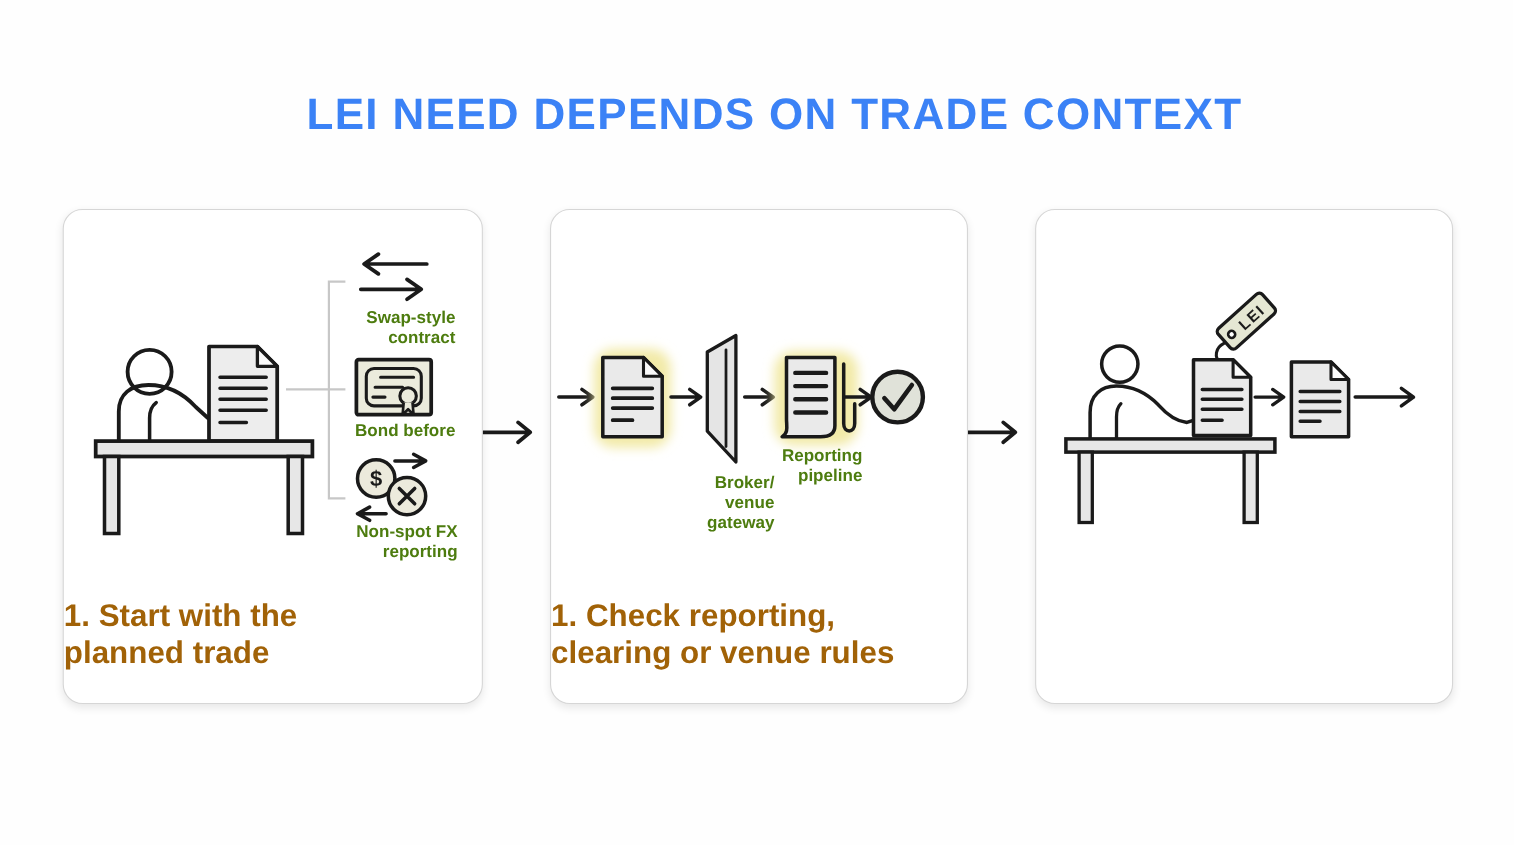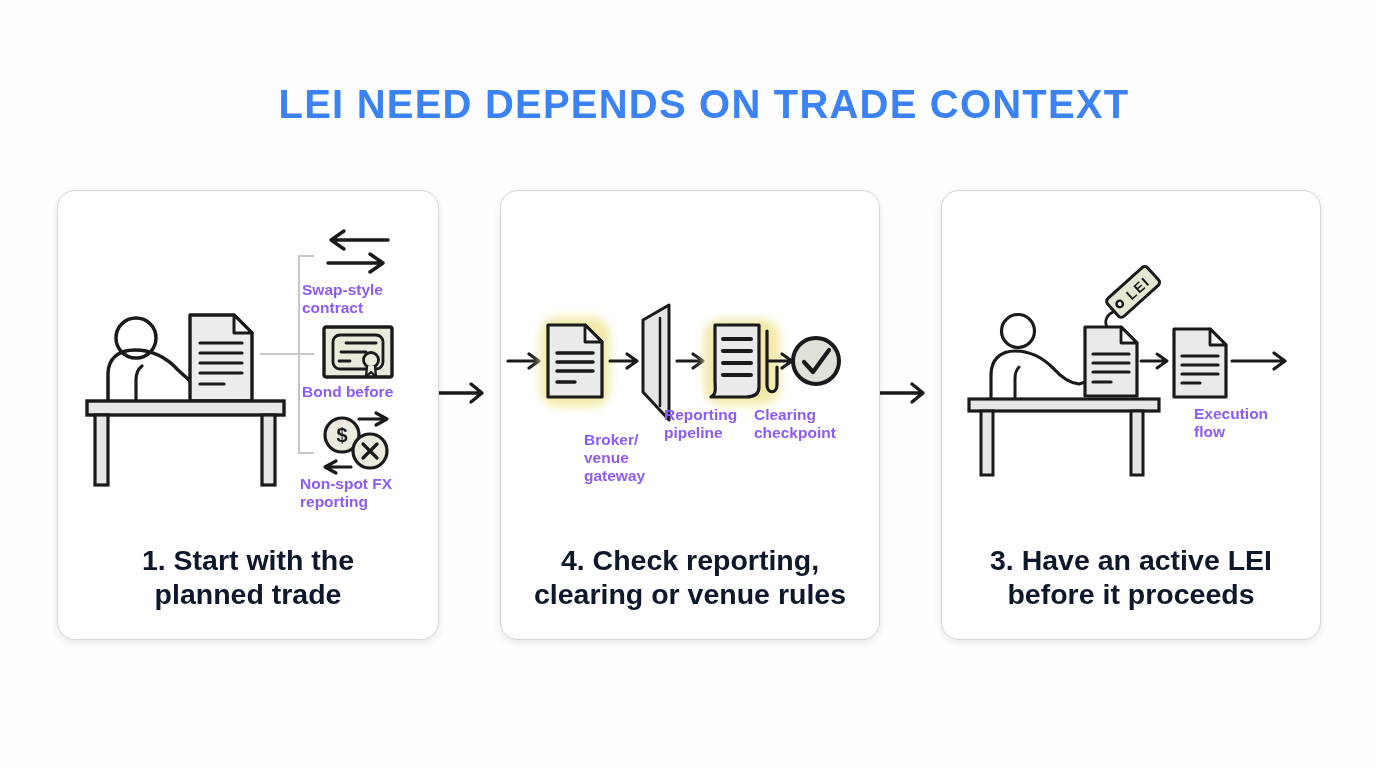--- a/index.html
+++ b/index.html
@@ -3,24 +3,24 @@
 <meta charset="utf-8">
 <style>
   html,body{margin:0;padding:0;background:#ffffff;}
   body{width:1376px;height:768px;font-family:"Liberation Sans",sans-serif;color:#1c1c1c;overflow:hidden;}
   .canvas{position:relative;width:1376px;height:768px;background:#fefefe;}
   .title{position:absolute;top:66px;left:0;width:100%;margin:16px;text-align:center;
          font-size:40px;font-weight:600;letter-spacing:1.2px;color:#3b82f6;}
   .panel{position:absolute;top:190px;height:448px;background:#ffffff;
          border:1.6px solid #d6d6d6;border-radius:18px;box-shadow:0 3px 8px rgba(0,0,0,0.09);}
   .abs{position:absolute;}
-  .lbl{position:absolute;text-align:left;font-size:15.5px;font-weight:600;
-       line-height:1.16;white-space:pre-line;color:#8b5cf6;}
-  .caption{position:absolute;top:352px;left:0;width:100%;text-align:center;
-           font-size:28.5px;font-weight:600;line-height:1.2;white-space:pre-line;color:#0f172a;}
+  .lbl{position:absolute;text-align:right;font-size:15.5px;font-weight:600;
+       line-height:1.16;white-space:pre-line;color:#4d7c0f;}
+  .caption{position:absolute;top:352px;left:0;width:100%;text-align:left;
+           font-size:28.5px;font-weight:600;line-height:1.2;white-space:pre-line;color:#a16207;}
   svg{display:block;overflow:visible;}
   svg text{font-family:"Liberation Sans",sans-serif;}
 </style>
 </head>
 <body>
 
 <div class="canvas">
 
   <h1 class="title">LEI NEED DEPENDS ON TRADE CONTEXT</h1>
 
@@ -121,24 +121,22 @@
         <circle cx="310" cy="60" r="23" fill="#e0e2d9" stroke="#1a1a1a" stroke-width="4"></circle>
         <path d="M298,61 L307,71 L323,49" fill="none" stroke="#1a1a1a" stroke-width="4.2" stroke-linecap="round" stroke-linejoin="round"></path>
       </g>
     </svg>
 
     <div class="lbl" style="left:83px;top:240px;width:120px">Broker/
 venue
 gateway</div>
     <div class="lbl" style="left:163px;top:215px;width:120px">Reporting
 pipeline</div>
-    <div class="lbl" style="left:253px;top:215px;width:120px">Clearing
-checkpoint</div>
 
-    <div class="caption">4. Check reporting,
+    <div class="caption">1. Check reporting,
 clearing or venue rules</div>
   </section>
 
   <section class="panel" style="left:941px;width:378px">
 
     <svg class="abs" style="left:23px;top:118px" width="200" height="172" viewBox="0 0 200 172">
       <circle cx="53" cy="22" r="16.5" fill="#ffffff" stroke="#1a1a1a" stroke-width="3.2"></circle>
       <path d="M26,90 L26,66 C26,50 36,42 50,42 C66,42 78,49 88,59 C96,68 104,74 114,75 L127,71" fill="none" stroke="#1a1a1a" stroke-width="3.2" stroke-linecap="round" stroke-linejoin="round"></path>
       <path d="M50,90 V70 C50,65 51,61 54,58" fill="none" stroke="#1a1a1a" stroke-width="3" stroke-linecap="round"></path>
       <rect x="4" y="90" width="190" height="12" fill="#e7e7e7" stroke="#1a1a1a" stroke-width="3.2"></rect>
@@ -164,20 +162,16 @@
 
       <g transform="translate(94,60)">
         <path d="M0,0 H36 L52,16 V68 H0 Z" fill="#eaeaea" stroke="#1a1a1a" stroke-width="3.2" stroke-linejoin="round"></path>
         <path d="M36,0 V16 H52 Z" fill="#fafafa" stroke="#1a1a1a" stroke-width="2.8" stroke-linejoin="round"></path>
         <path d="M8,27 H44 M8,36 H44 M8,45 H44 M8,54 H26" stroke="#1a1a1a" stroke-width="3.2" stroke-linecap="round"></path>
       </g>
 
       <path d="M152,92 H202 M194,84 L205,92 L194,100" fill="none" stroke="#1a1a1a" stroke-width="3.2" stroke-linecap="round" stroke-linejoin="round"></path>
     </svg>
 
-    <div class="lbl" style="left:252px;top:214px;width:120px">Execution
-flow</div>
 
-    <div class="caption">3. Have an active LEI
-before it proceeds</div>
   </section>
 
 </div>
 
 </body></html>

